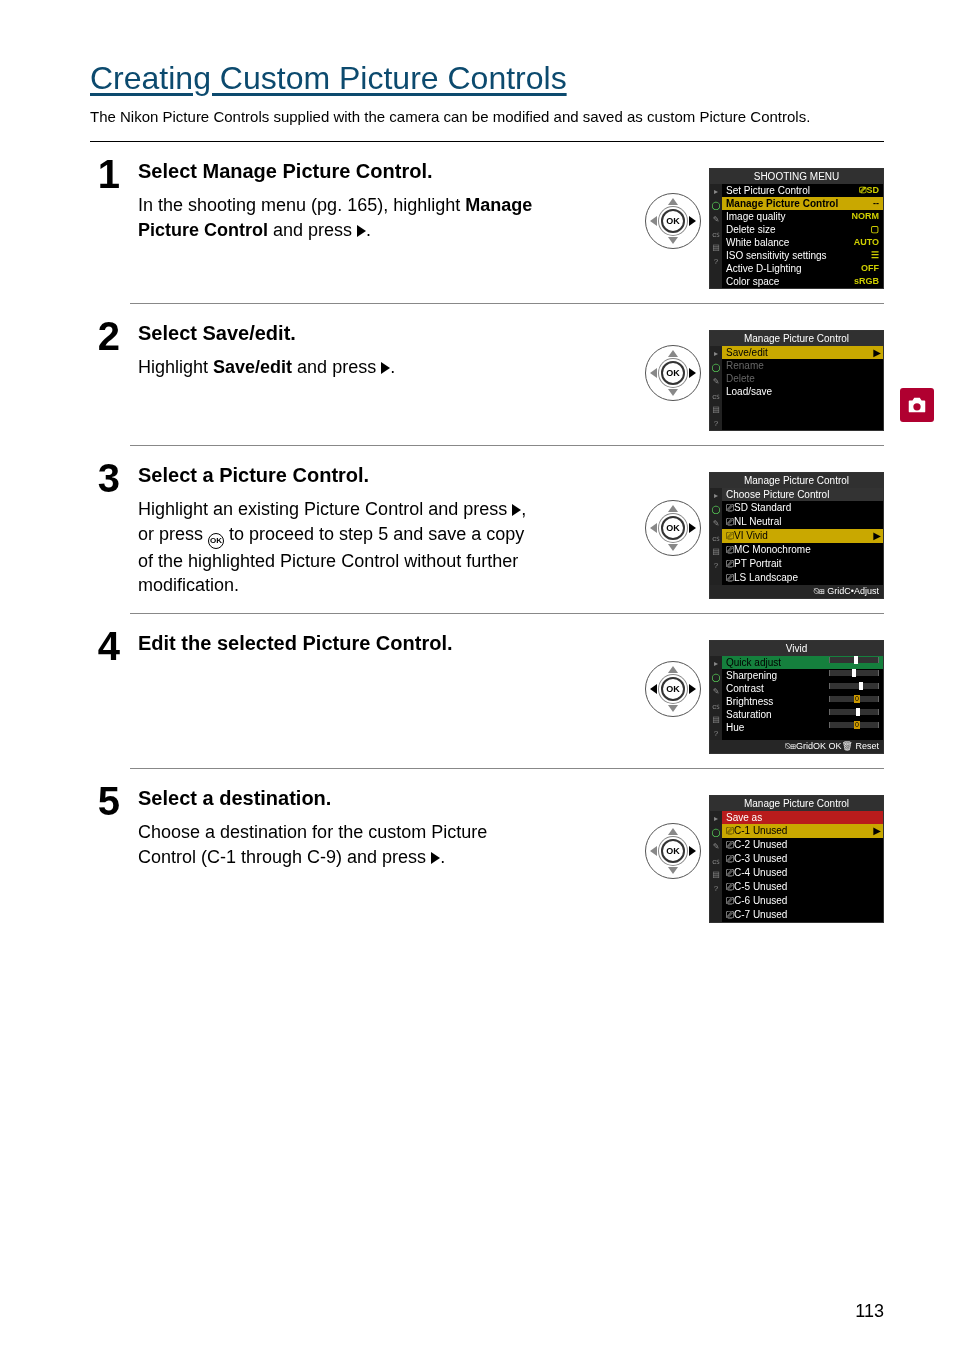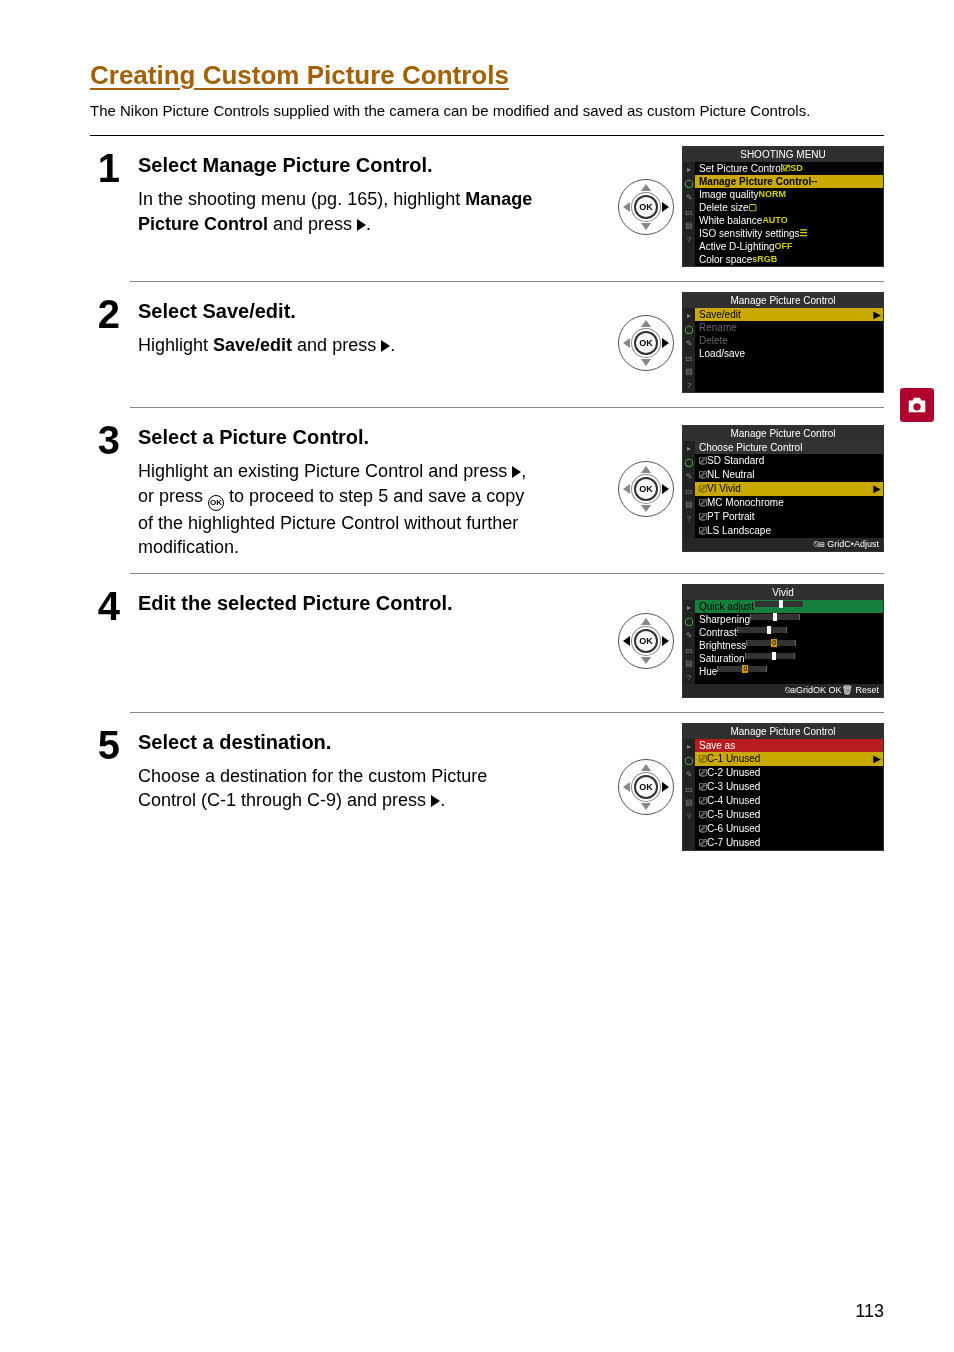--- a/index.html
+++ b/index.html
@@ -6,23 +6,23 @@
   body {
     font-family: "Myriad Pro", "Frutiger", "Segoe UI", Arial, sans-serif;
     color: #000;
     background: #fff;
     width: 954px;
     padding: 60px 70px 30px 90px;
     position: relative;
     min-height: 1352px;
   }
   .title {
-    font-size: 26px;
-    font-weight: 700;
-    color: #a16207;
+    font-size: 32px;
+    font-weight: 400;
+    color: #0c4a6e;
     text-decoration: underline;
     text-underline-offset: 4px;
     margin-bottom: 10px;
   }
   .intro {
     font-size: 15px;
     line-height: 1.35;
     margin-bottom: 14px;
   }
   .divider-full { border-top: 1px solid #000; margin: 0 0 10px 0; }
@@ -57,25 +57,25 @@
   }
   .pad .tri { position: absolute; width: 0; height: 0; }
   .tri.up { top: 4px; left: 50%; transform: translateX(-50%); border-left: 5px solid transparent; border-right: 5px solid transparent; border-bottom: 7px solid #888; }
   .tri.dn { bottom: 4px; left: 50%; transform: translateX(-50%); border-left: 5px solid transparent; border-right: 5px solid transparent; border-top: 7px solid #888; }
   .tri.lf { left: 4px; top: 50%; transform: translateY(-50%); border-top: 5px solid transparent; border-bottom: 5px solid transparent; border-right: 7px solid #888; }
   .tri.rt { right: 4px; top: 50%; transform: translateY(-50%); border-top: 5px solid transparent; border-bottom: 5px solid transparent; border-left: 7px solid #888; }
   .tri.hl.rt { border-left-color: #000; }
   .tri.hl.lf { border-right-color: #000; }
   
   .lcd {
-    width: 202px; background: #000; color: #fff; font-size: 10px;
-    font-family: Arial, sans-serif; border: 1px solid #333;
+    width: 175px; background: #000; color: #fff; font-size: 10px;
+    font-family: Arial, sans-serif; border: 1px solid #333; margin-top: 16px;
   }
   .lcd .tbar { background: #303030; padding: 2px 4px; font-size: 10px; text-align: center; }
-  .lcd .row { display: flex; justify-content: flex-start; padding: 1px 4px; }
+  .lcd .row { display: flex; justify-content: space-between; padding: 1px 4px; }
   .lcd .row.hl { background: #c9a800; color: #000; font-weight: 700; }
   .lcd .row.sel { background: #c9a800; color: #000; position:relative;}
   .lcd .row.sel::after{content:"▶"; position:absolute; right:2px; color:#000;}
   .lcd .row .val { color: #cfcf00; font-weight: 700; font-size:9px;}
   .lcd .row.hl .val { color: #000; }
   .lcd .row.dim { color: #666; }
   .lcd .side { display: flex; }
   .lcd .tabs {
     width: 12px; background: #222; display: flex; flex-direction: column;
     font-size: 8px; color: #888;

